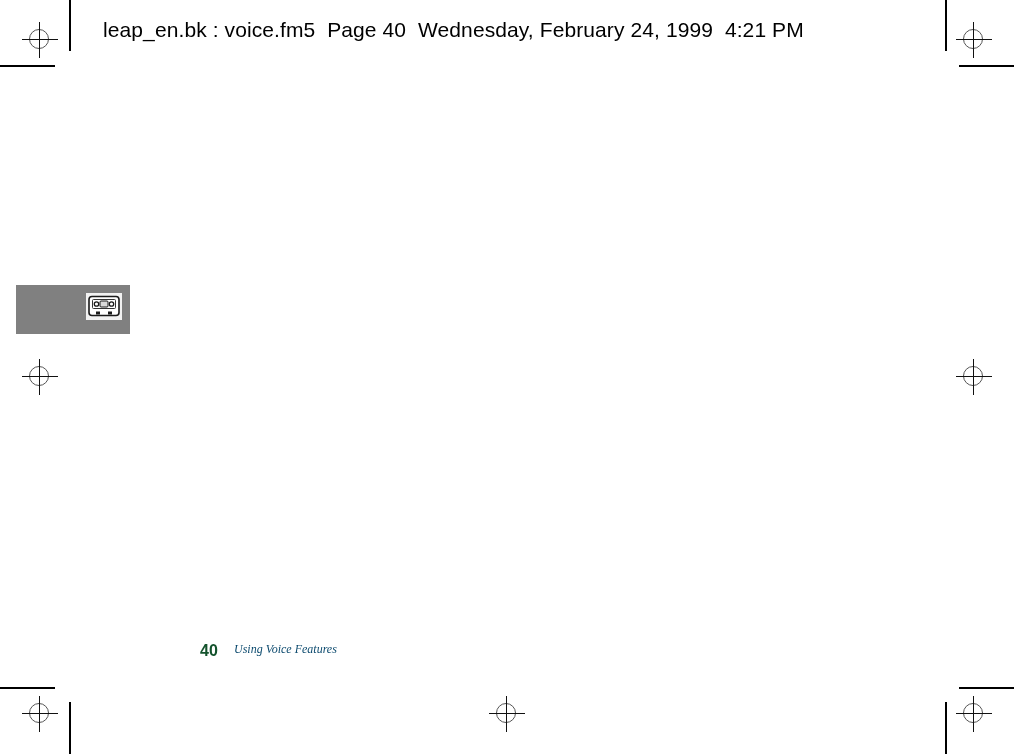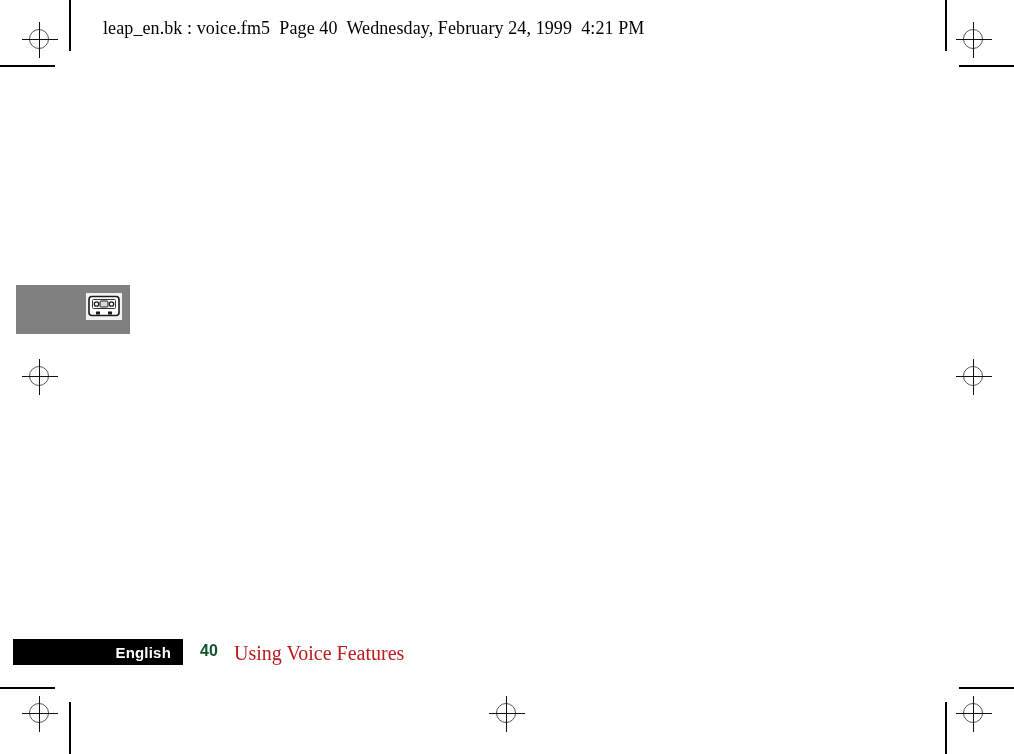--- a/index.html
+++ b/index.html
@@ -62,22 +62,22 @@
     width: 36px;
     height: 0;
     border-top: 1px solid #111111;
   }
 
   
   #header-stamp {
     position: absolute;
     left: 103px;
     top: 18px;
-    font-family: Liberation Serif, serif;
-    font-size: 18px;
+    font-family: Liberation Sans, sans-serif;
+    font-size: 21px;
     color: #000000;
     white-space: pre;
     letter-spacing: 0.1px;
   }
 
   
   #figure-block {
     position: absolute;
     left: 16px;
     top: 285px;
@@ -121,22 +121,23 @@
     font-family: "Liberation Sans", sans-serif;
     font-weight: bold;
     font-size: 16px;
     color: #14532d;
   }
   #footer-section {
     position: absolute;
     left: 234px;
     top: 642px;
     font-family: "Liberation Serif", serif;
-    font-size: 20px;
-    color: #b91c1c;
+    font-style: italic;
+    font-size: 12px;
+    color: #0c4a6e;
     white-space: pre;
   }
 
   
   #page-body {
     position: absolute;
     left: 69px;
     top: 66px;
     width: 877px;
     height: 621px;
@@ -220,21 +221,18 @@
         <circle cx="25.5" cy="11" r="2.2" fill="#ffffff" stroke="#1a1a1a" stroke-width="1.3"></circle>
 
         <rect x="14" y="8" width="8" height="6" rx="1" ry="1" fill="#d9d9d9" stroke="#1a1a1a" stroke-width="1"></rect>
 
         <rect x="10" y="18.5" width="4" height="3" fill="#1a1a1a"></rect>
         <rect x="22" y="18.5" width="4" height="3" fill="#1a1a1a"></rect>
       </svg>
     </div>
   </div>
 
-  <div id="footer-tab">
-    <span id="footer-language">English</span>
-  </div>
 
   <div id="footer-pagenum">40</div>
 
   <div id="footer-section">Using Voice Features</div>
 
 </div>
 
 </body></html>

